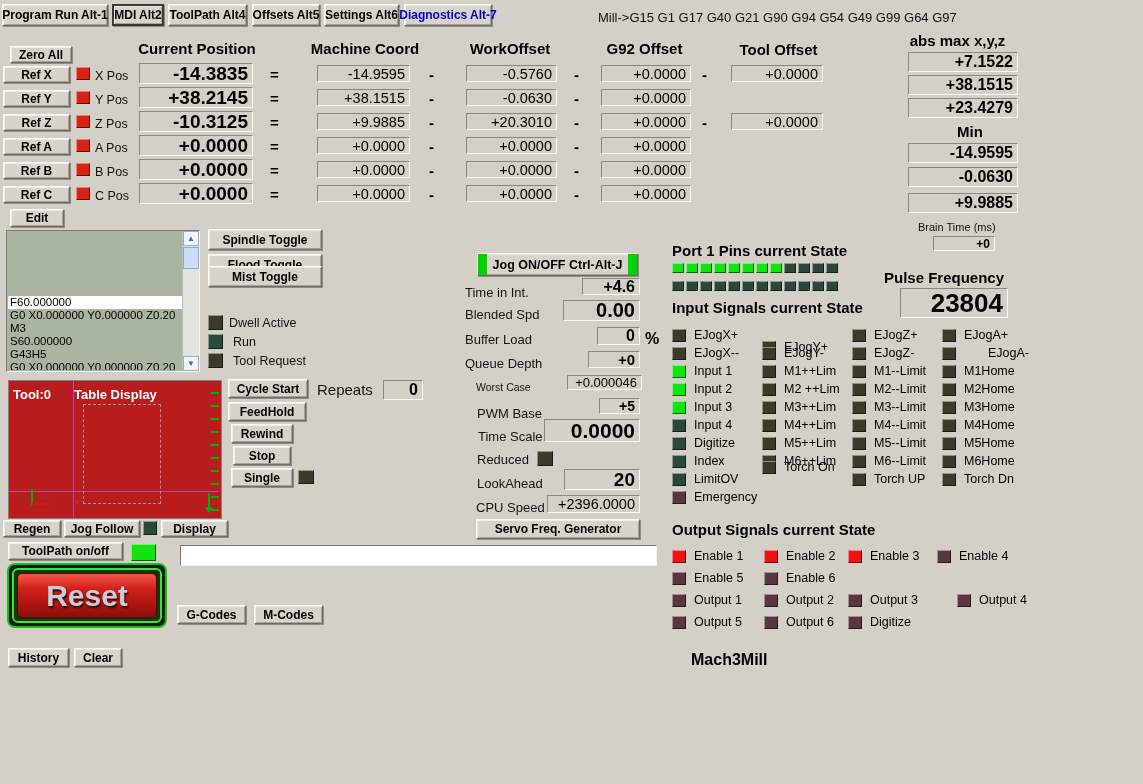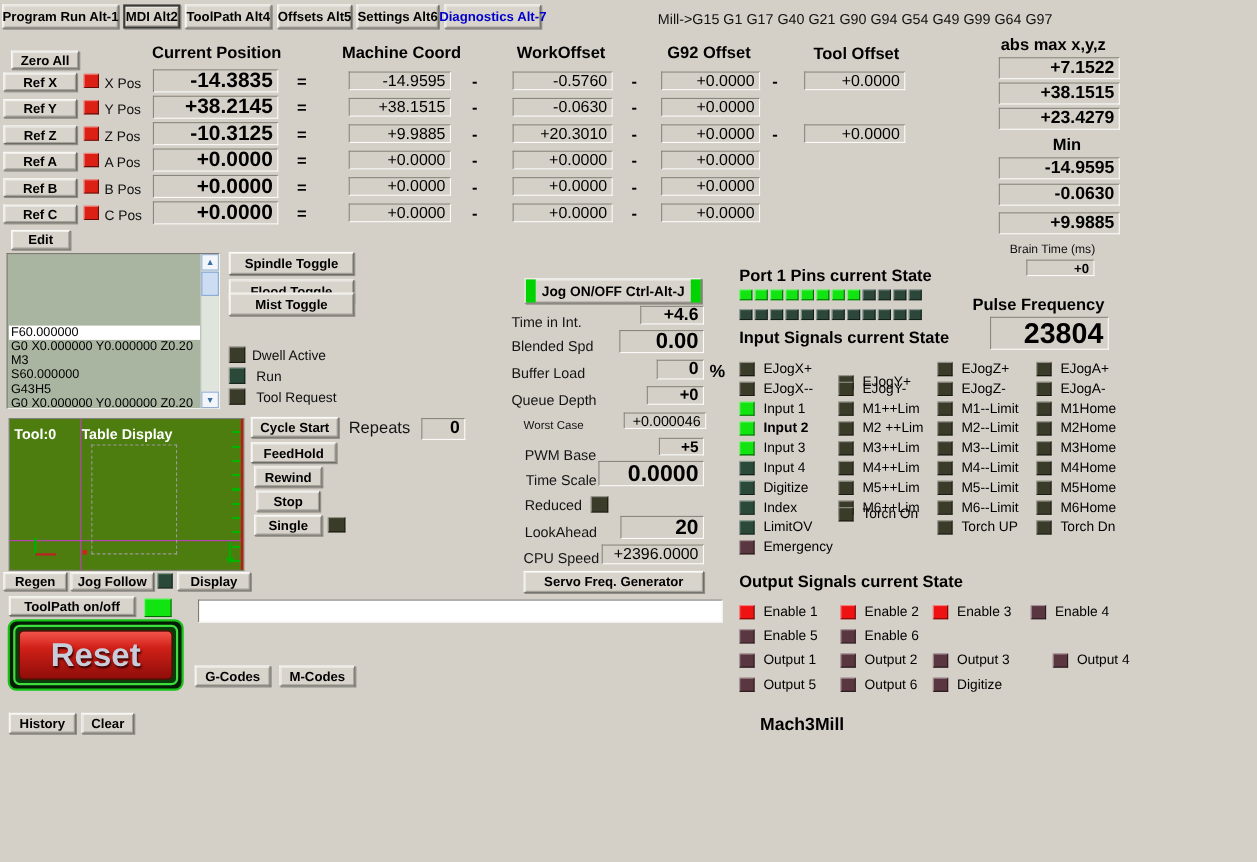--- a/index.html
+++ b/index.html
@@ -38,21 +38,21 @@
   #gcode-box{position:absolute;left:6px;top:230px;width:194px;height:142px;
        background:#a9b4a1;border:1px solid;border-color:#7d7b73 #f5f4f0 #f5f4f0 #7d7b73;box-sizing:border-box;}
   #gcode-list{position:absolute;left:1px;top:1px;right:17px;bottom:1px;overflow:hidden;}
   .gline{height:12.9px;line-height:12.9px;font-size:11.5px;white-space:nowrap;overflow:hidden;padding-left:2px;}
   .gline.hl{background:#ffffff;}
   .sb{position:absolute;right:0;top:0;bottom:0;width:16px;background:#dfe5dc;border-left:1px solid #b9bfb4;}
   .sb-btn{position:absolute;left:0;width:16px;height:15px;background:#f2f6fa;border:1px solid #93aed2;
        box-sizing:border-box;color:#3a6ea5;font-size:8px;display:flex;align-items:center;justify-content:center;}
   .sb-thumb{position:absolute;left:0;top:16px;width:16px;height:22px;background:#cbdcf3;
        border:1px solid #89a8d0;box-sizing:border-box;}
-  #tp{position:absolute;left:8px;top:380px;width:212px;height:137px;background:#4d7c0f;
+  #tp{position:absolute;left:8px;top:380px;width:212px;height:137px;background:#b91c1c;
        border:1px solid #82807a;box-sizing:content-box;}
   .tp-text{position:absolute;color:#fff;font-weight:bold;font-size:13px;white-space:nowrap;}
   .white-bar{position:absolute;left:180px;top:545px;width:477px;height:21px;background:#fff;
        border:1px solid;border-color:#7b7973 #f3f2ee #f3f2ee #7b7973;box-sizing:border-box;}
   #reset-outer{position:absolute;left:7px;top:563px;width:160px;height:65px;background:#041c04;
        border:2px solid #16c216;border-radius:8px;box-sizing:border-box;padding:3px;}
   #reset-mid{height:100%;border:2px solid #3ede3e;border-radius:6px;background:#0a3c0a;box-sizing:border-box;padding:3px;}
   #reset-inner{height:100%;border-radius:5px;border:1px solid #5f0404;box-sizing:border-box;
        background:linear-gradient(180deg,#f4564c 0%,#d02018 35%,#8f0d09 100%);
        display:flex;align-items:center;justify-content:center;
@@ -382,41 +382,41 @@
         <span class="sig-label">EJogX--</span>
       </div>
       <div class="sig-cell" style="top: 18px; left: 90px;">
         <span class="led led-olive"></span>
         <span class="sig-label">EJogY-</span>
       </div>
       <div class="sig-cell" style="top: 18px; left: 180px;">
         <span class="led led-olive"></span>
         <span class="sig-label">EJogZ-</span>
       </div>
-      <div class="sig-cell" style="top: 18px; left: 270px;">
+      <div class="sig-cell" style="top: 18px; left: 270px; gap: 24px;">
         <span class="led led-olive"></span>
         <span class="sig-label">EJogA-</span>
       </div>
       <div class="sig-cell" style="top: 36px; left: 0px;">
         <span class="led led-ongreen"></span>
         <span class="sig-label">Input 1</span>
       </div>
       <div class="sig-cell" style="top: 36px; left: 90px;">
         <span class="led led-olive"></span>
         <span class="sig-label">M1++Lim</span>
       </div>
       <div class="sig-cell" style="top: 36px; left: 180px;">
         <span class="led led-olive"></span>
         <span class="sig-label">M1--Limit</span>
       </div>
       <div class="sig-cell" style="top: 36px; left: 270px;">
         <span class="led led-olive"></span>
         <span class="sig-label">M1Home</span>
       </div>
-      <div class="sig-cell" style="top: 54px; left: 0px; font-weight: bold;">
+      <div class="sig-cell" style="top: 54px; left: 0px;">
         <span class="led led-ongreen"></span>
         <span class="sig-label">Input 2</span>
       </div>
       <div class="sig-cell" style="top: 54px; left: 90px;">
         <span class="led led-olive"></span>
         <span class="sig-label">M2 ++Lim</span>
       </div>
       <div class="sig-cell" style="top: 54px; left: 180px;">
         <span class="led led-olive"></span>
         <span class="sig-label">M2--Limit</span>

